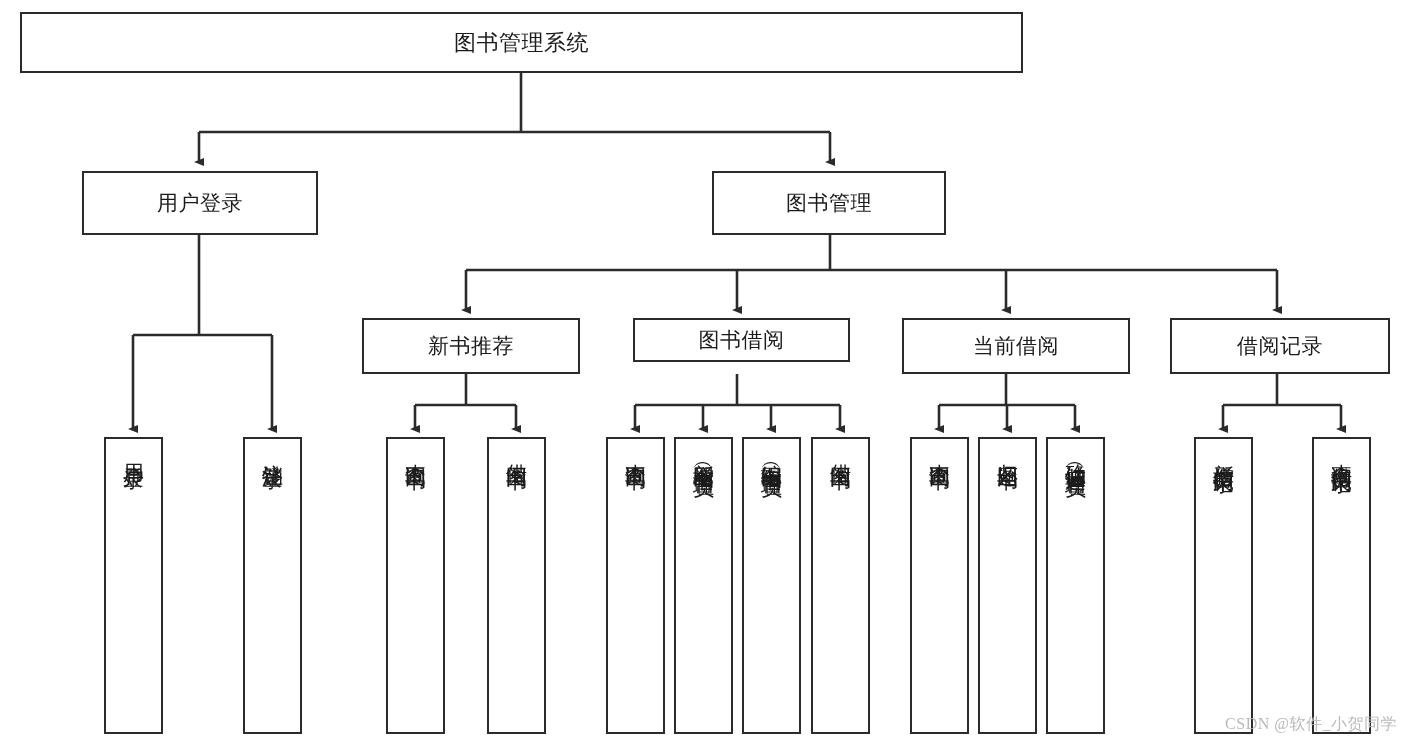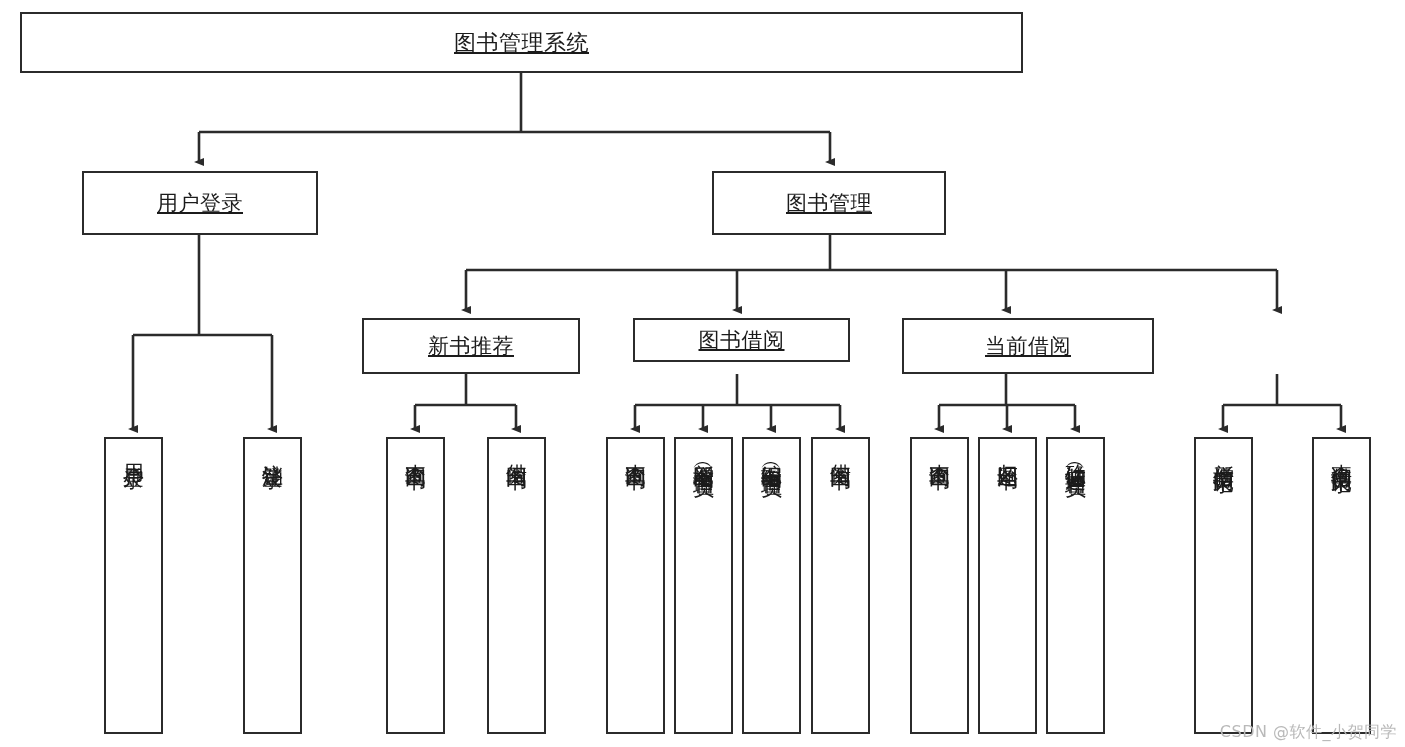--- a/index.html
+++ b/index.html
@@ -39,46 +39,46 @@
   .node .label {
     display: block;
     text-align: center;
     line-height: 1.18;
     letter-spacing: 0.5px;
   }
   
   .node.horiz .label {
     font-size: 21px;
     white-space: nowrap;
-    text-decoration: underline;
   }
   .node.root .label {
     font-size: 22px;
   }
   
   .node.vert {
     padding: 8px 0;
     align-items: flex-start;
   }
   .node.vert .label {
     writing-mode: vertical-rl;
     text-orientation: upright;
     font-size: 21px;
     line-height: 1.05;
     letter-spacing: 2px;
     white-space: nowrap;
   }
   .watermark {
     position: absolute;
     right: 8px;
-    bottom: 4px;
+    bottom: 12px;
     font-size: 16px;
     color: #b9b9b9;
     white-space: nowrap;
     letter-spacing: 0.5px;
+    font-family: Liberation Serif, serif;
   }
 </style>
 </head>
 <body>
 
 <div id="canvas">
 
   <svg class="wires" viewBox="0 0 1405 747" xmlns="http://www.w3.org/2000/svg">
     <defs>
       <marker id="arrow" markerWidth="10" markerHeight="10" refX="5" refY="5" orient="auto" markerUnits="userSpaceOnUse">
@@ -142,24 +142,27 @@
   </div>
 
   <div class="node horiz" style="left:712px; top:171px; width:234px; height:64px;">
     <span class="label">图书管理</span>
   </div>
 
   <div class="node horiz" style="left:633px; top:318px; width:217px; height:44px;">
     <span class="label">图书借阅</span>
   </div>
 
-  <div class="node horiz" style="left:902px; top:318px; width:252px; height:56px;">
+  <div class="node horiz" style="left:902px; top:318px; width:228px; height:56px;">
     <span class="label">当前借阅</span>
   </div>
 
+  <div class="node horiz" style="left:1170px; top:318px; width:220px; height:56px;">
+    <span class="label">借阅记录</span>
+  </div>
 
   <div class="node vert" style="left:104px; top:437px; width:59px; height:297px;">
     <span class="label">用户登录</span>
   </div>
 
   <div class="node vert" style="left:243px; top:437px; width:59px; height:297px;">
     <span class="label">注销登录</span>
   </div>
 
   <div class="node vert" style="left:386px; top:437px; width:59px; height:297px;">

